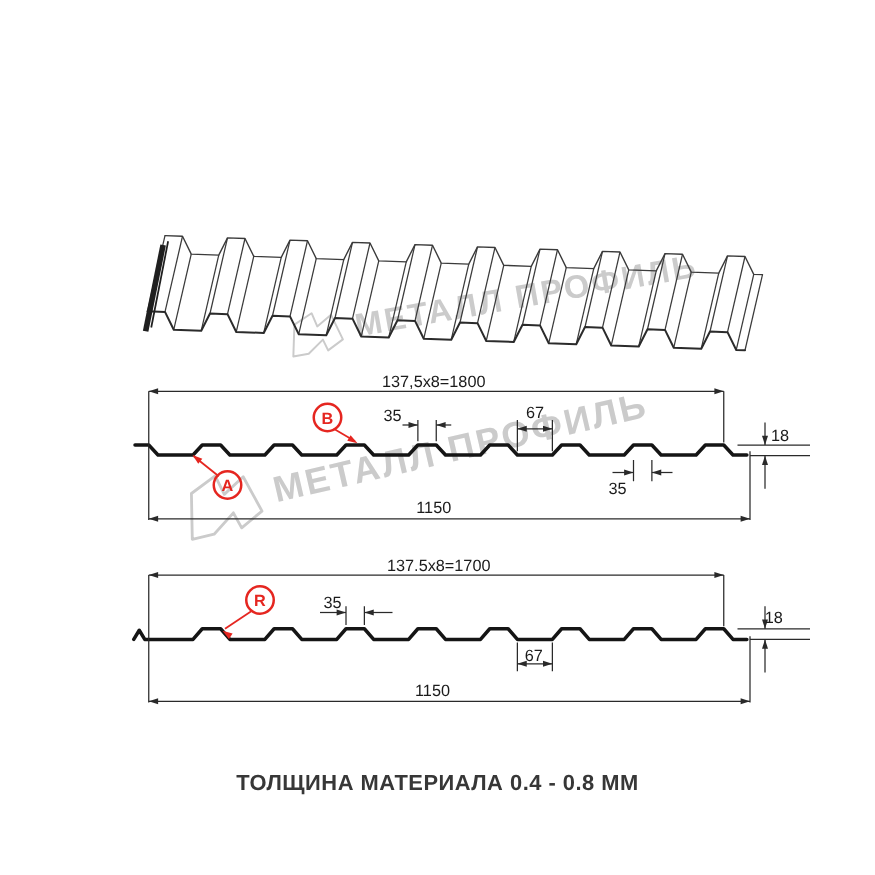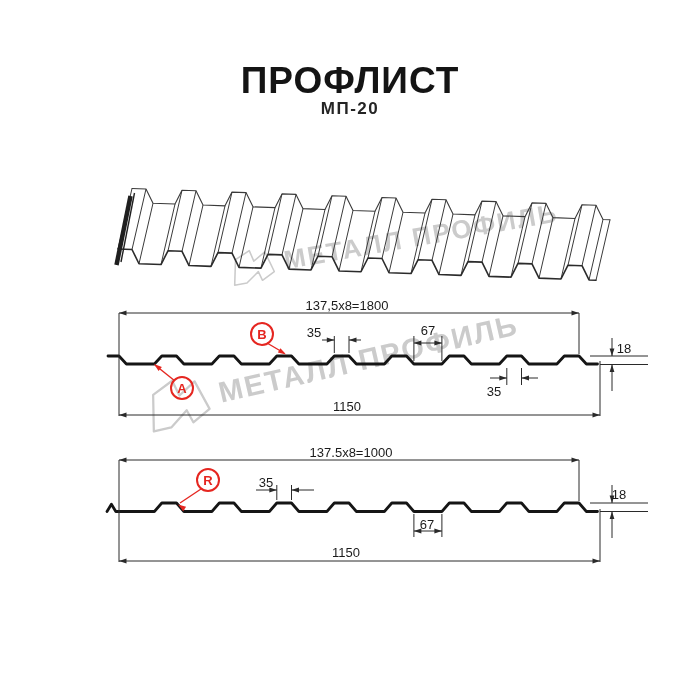--- a/index.html
+++ b/index.html
@@ -147,31 +147,30 @@
       <line x1="590" y1="503" x2="648" y2="503" stroke="#2a2a2a" stroke-width="1"></line>
       <line x1="600" y1="511.5" x2="648" y2="511.5" stroke="#2a2a2a" stroke-width="1"></line>
       <line x1="612" y1="485" x2="612" y2="503" stroke="#2a2a2a" stroke-width="1"></line>
       <polygon points="612,503 609.6,495.5 614.4,495.5" fill="#2a2a2a"></polygon>
       <line x1="612" y1="511.5" x2="612" y2="538" stroke="#2a2a2a" stroke-width="1"></line>
       <polygon points="612,511.5 614.4,519 609.6,519" fill="#2a2a2a"></polygon>
       <line x1="201" y1="489" x2="180" y2="503" stroke="#e52620" stroke-width="1.4"></line>
       <polygon points="178,504.5 186.08620212946428,506.81804553912286 183.17839903141638,511.12904091640905" fill="#e52620"></polygon>
     </svg>
 
-  <div class="title">ПРОФЛИСТ</div>
-  <div class="subtitle">МП-20</div>
+  <div class="footer">ТОЛЩИНА МАТЕРИАЛА 0.4 - 0.8 ММ</div>
 
   <span class="dim" style="left:347px;top:305px">137,5x8=1800</span>
   <span class="dim" style="left:314px;top:332px">35</span>
   <span class="dim" style="left:428px;top:330px">67</span>
   <span class="dim" style="left:494px;top:391px">35</span>
   <span class="dim" style="left:624px;top:348px">18</span>
   <span class="dim" style="left:347px;top:406px">1150</span>
   <div class="lbl" style="left:182px;top:388px">A</div>
   <div class="lbl" style="left:262px;top:334px">B</div>
 
-  <span class="dim" style="left:351px;top:452px">137.5x8=1000</span>
+  <span class="dim" style="left:351px;top:452px">137.5x8=1700</span>
   <span class="dim" style="left:266px;top:482px">35</span>
   <span class="dim" style="left:427px;top:524px">67</span>
   <span class="dim" style="left:619px;top:494px">18</span>
   <span class="dim" style="left:346px;top:552px">1150</span>
   <div class="lbl" style="left:208px;top:480px">R</div>
 </div>
 
 </body></html>

